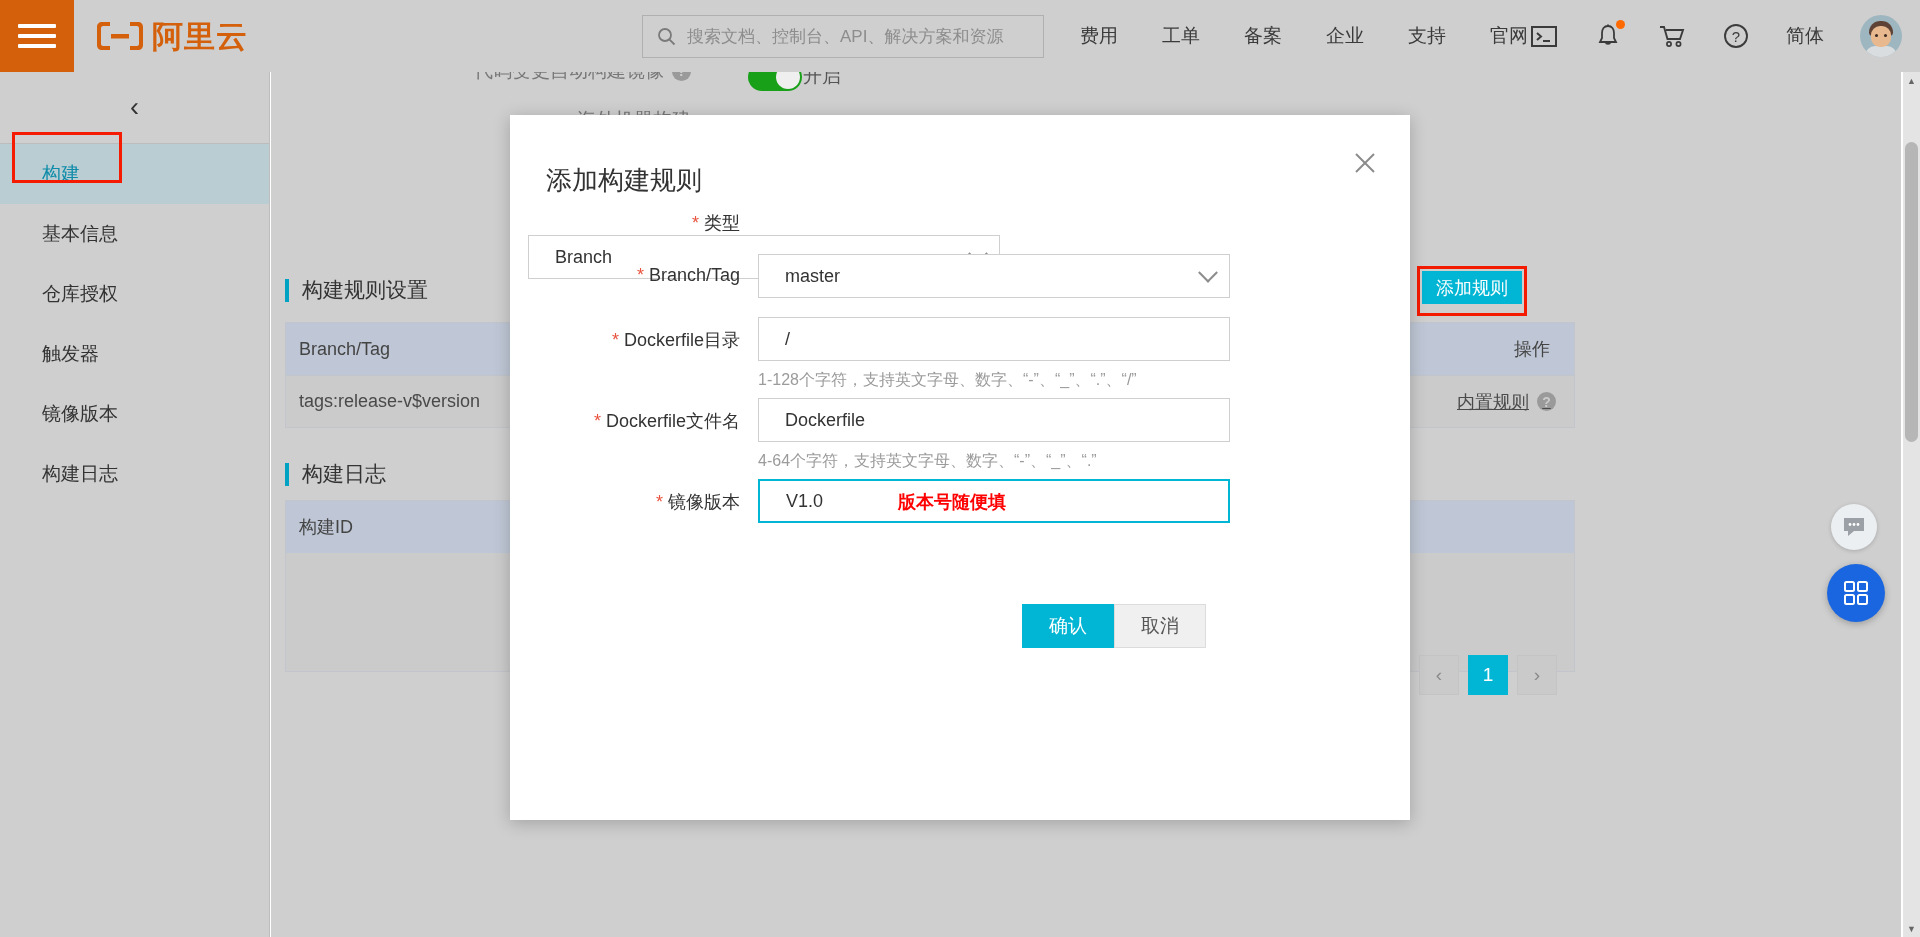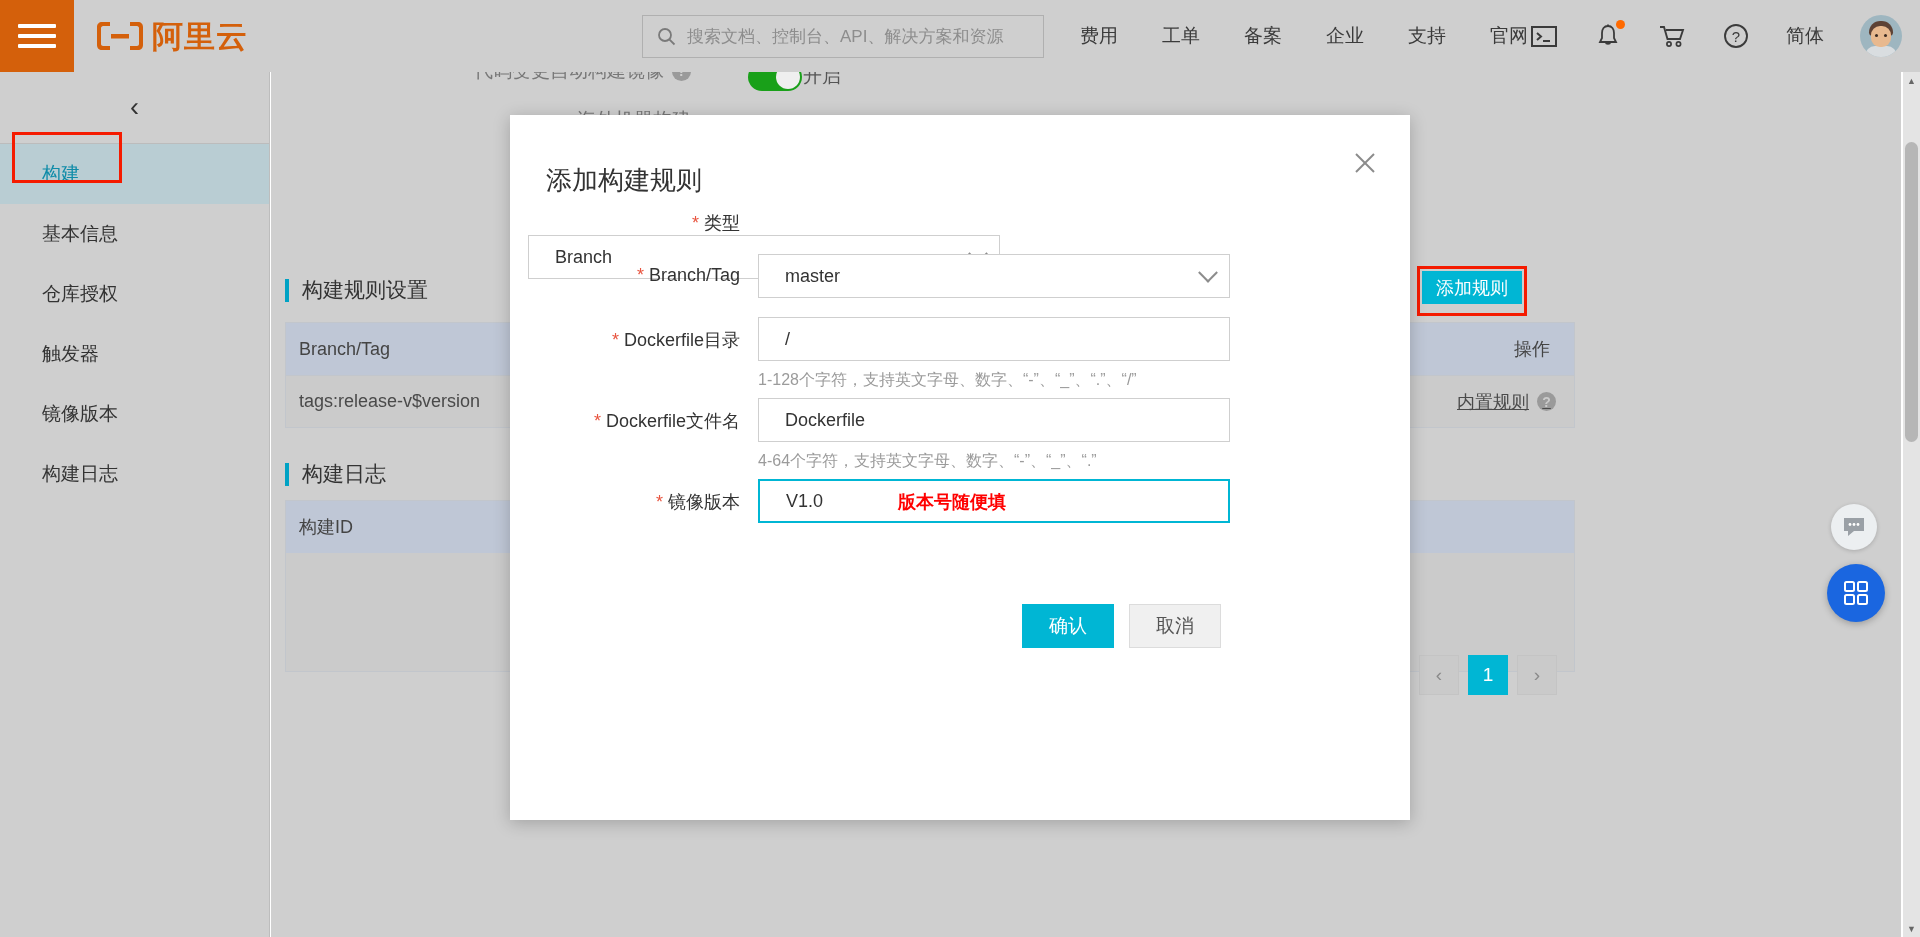--- a/index.html
+++ b/index.html
@@ -147,21 +147,21 @@
   .finput.select { cursor: pointer; padding-right: 42px; }
   .finput.focus { border: 2px solid #00b6d4; }
   .caret {
     position: absolute; right: 15px; top: 16px; width: 14px; height: 14px;
     border-right: 2px solid #8c8c8c; border-bottom: 2px solid #8c8c8c; transform: rotate(45deg) translate(-3px,-3px);
     pointer-events: none;
   }
   .fhint { margin-top: 9px; font-size: 16px; color: #9b9b9b; }
   .annot { position: absolute; font-size: 18px; color: #ff0000; font-weight: bold; white-space: nowrap; }
 
-  .modal-actions { position: absolute; left: 512px; top: 489px; display: flex; gap: 15px; }
+  .modal-actions { position: absolute; left: 512px; top: 489px; display: flex; }
   .btn-primary {
     width: 92px; height: 44px; background: #00b6d4; color: #fff; font-size: 19px;
     display: flex; align-items: center; justify-content: center; cursor: pointer;
   }
   .btn-default {
     width: 92px; height: 44px; background: #f0f0f0; border: 1px solid #dcdcdc; color: #555; font-size: 19px;
     display: flex; align-items: center; justify-content: center; cursor: pointer;
   }
 </style>
 </head>

